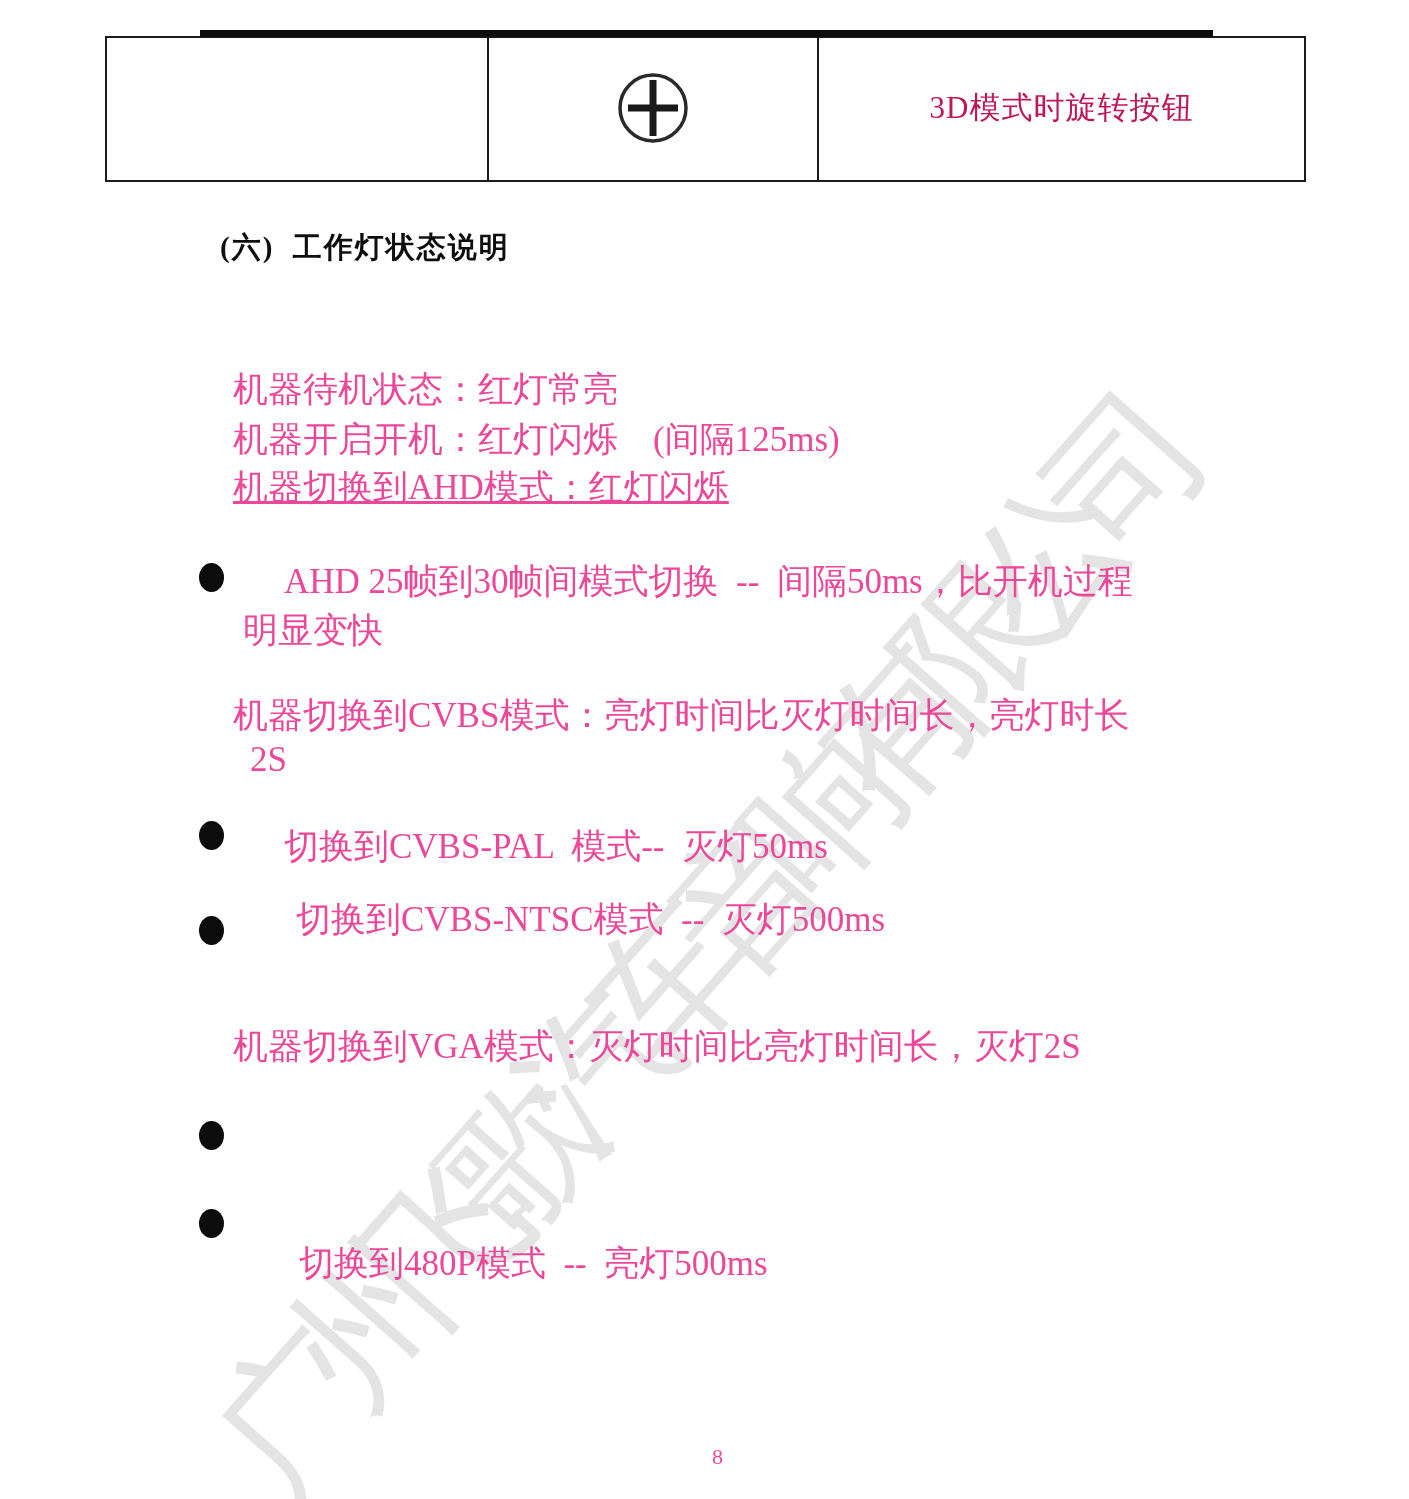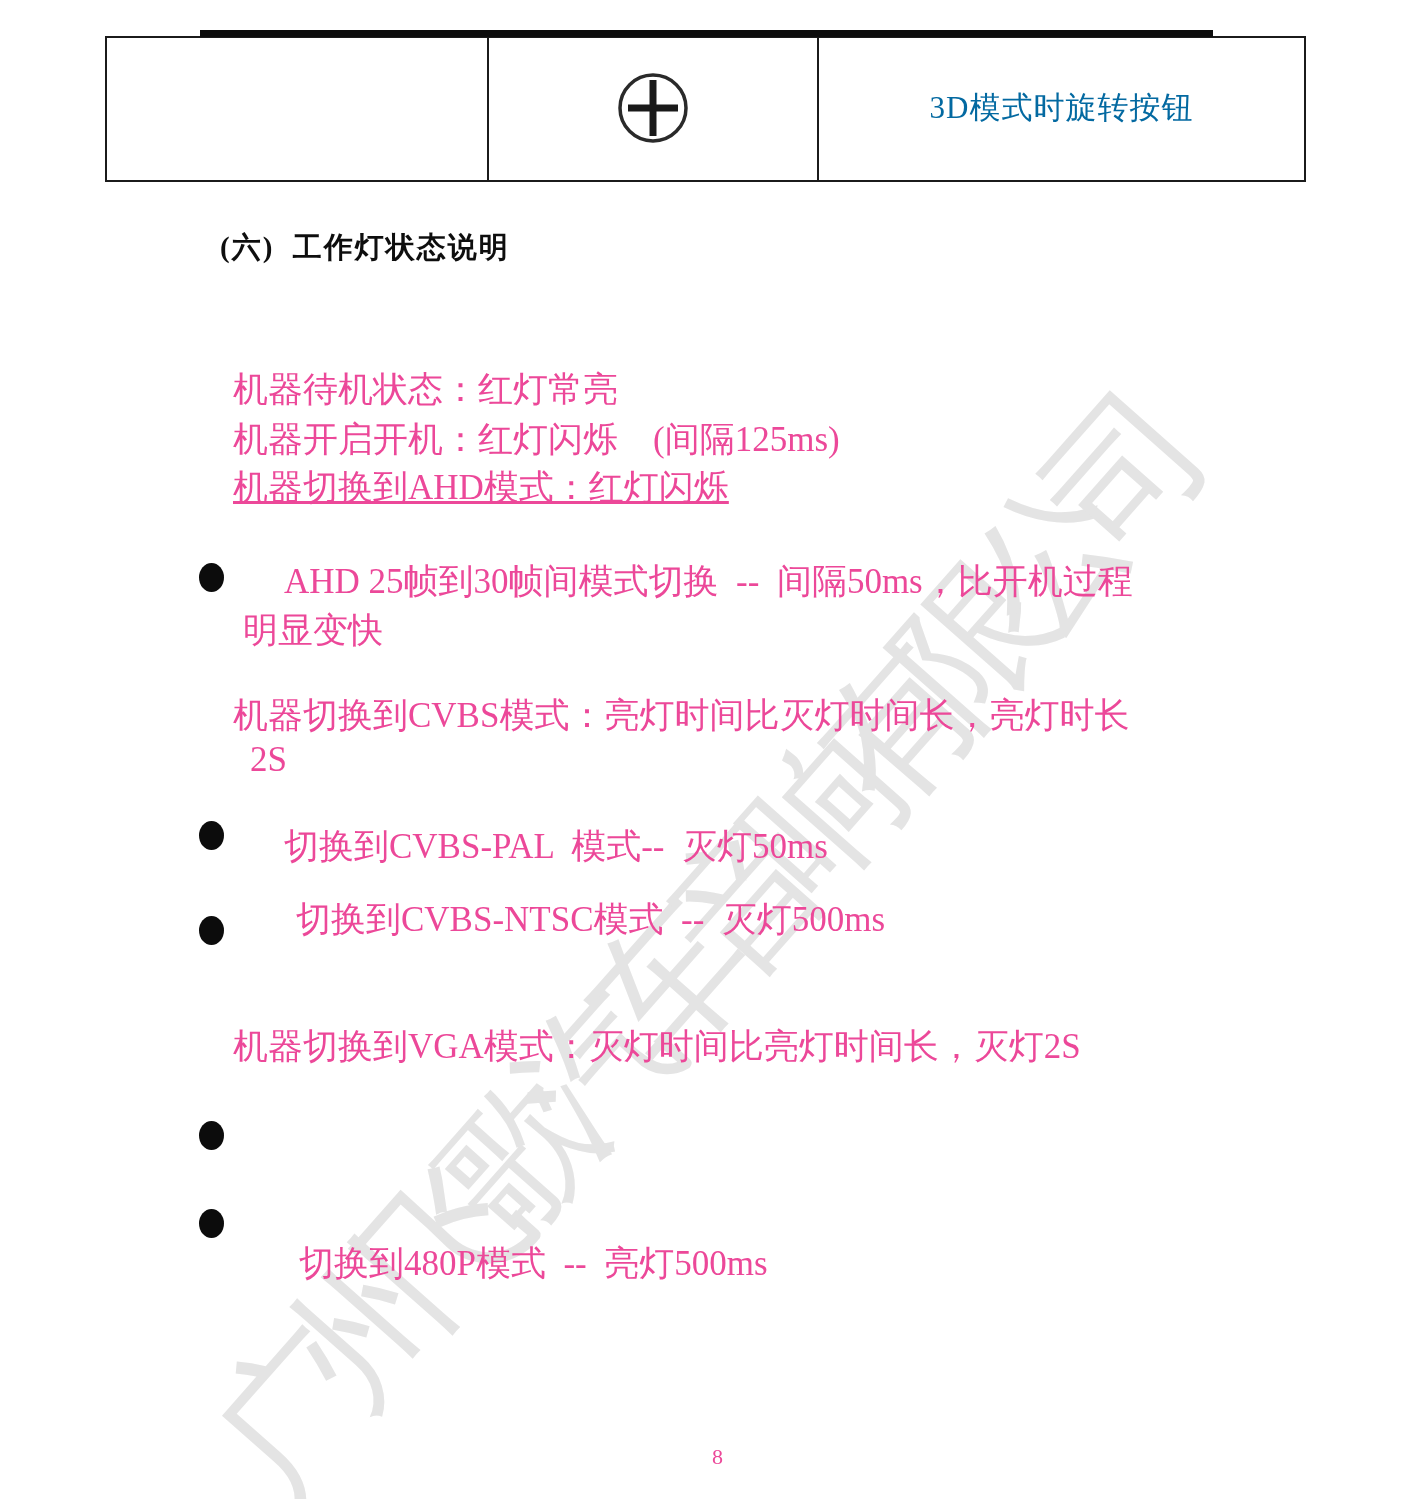--- a/index.html
+++ b/index.html
@@ -35,21 +35,21 @@
   #vline1{left:487px;}
   #vline2{left:817px;}
   #top-rule{
     position:absolute;left:200px;top:30px;width:1013px;height:7px;
     background:#0d0d0d;
   }
   .cell-center{
     position:absolute;display:flex;align-items:center;justify-content:center;
   }
   #cell-icon{left:489px;top:38px;width:328px;height:140px;}
-  #cell-label{left:819px;top:38px;width:485px;height:140px;font-size:31px;color:#0369a1;letter-spacing:1px;}
+  #cell-label{left:819px;top:38px;width:485px;height:140px;font-size:31px;color:#be185d;letter-spacing:1px;}
   
   .t{
     position:absolute;
     font-size:35px;
     color:#ec4899;
     white-space:pre;
     font-family:"Liberation Serif","DejaVu Serif",serif;
   }
   .heading{
     font-size:29px;

